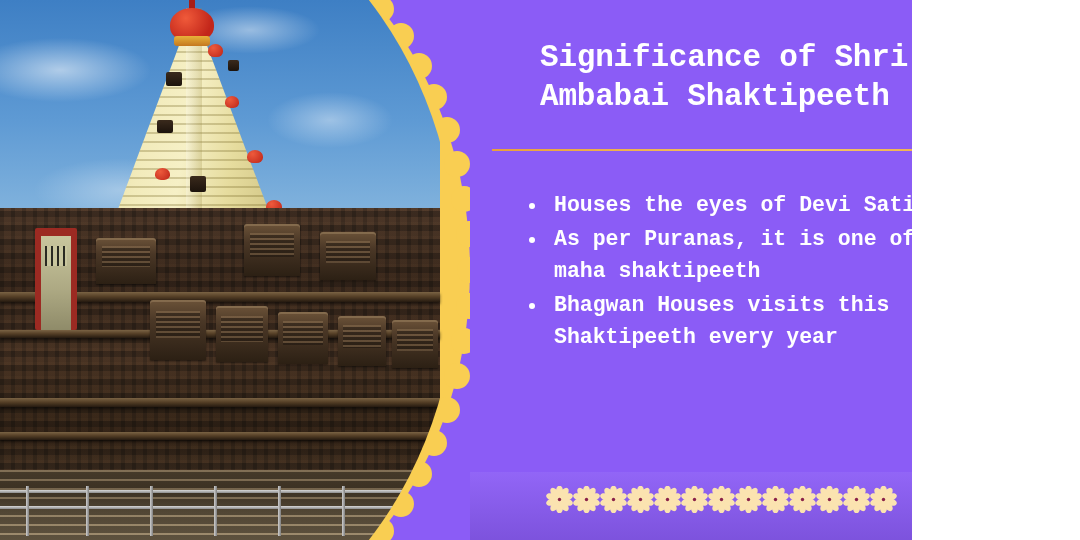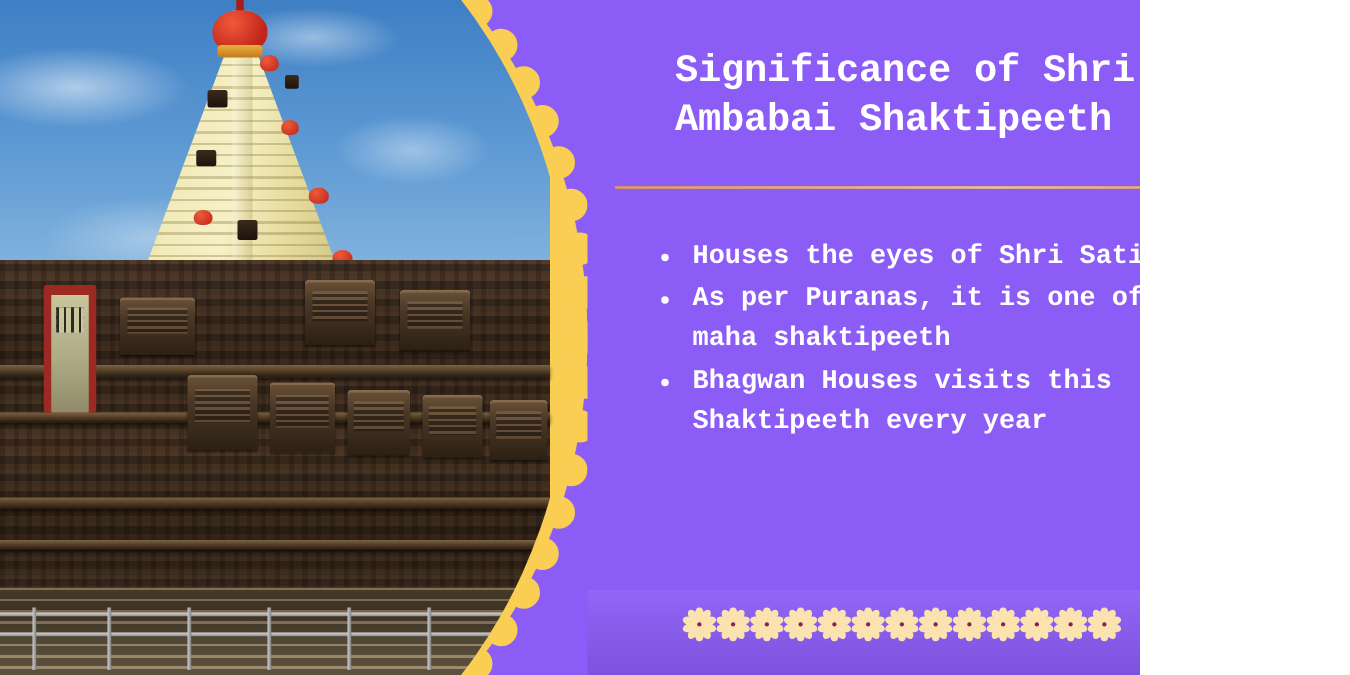--- a/index.html
+++ b/index.html
@@ -456,21 +456,21 @@
           </g>
           <g fill="none" stroke="#F2B43F" stroke-width="1">
             <path d="M33 12 L33 54 M15 22.5 L51 43.5 M15 43.5 L51 22.5"></path>
             <circle cx="33" cy="33" r="8"></circle>
           </g>
         </svg>
       </div>
     </div>
 
     <ul class="bullets">
-      <li>Houses the eyes of Shri Sati</li>
+      <li>Houses the eyes of Devi Sati</li>
       <li>As per Puranas, it is one of the 20 maha shaktipeeth</li>
       <li>Bhagwan Houses visits this Shaktipeeth every year</li>
     </ul>
 
     <div class="bottom-bar">
       <div class="bottom-bar-shade"></div>
       <div class="flower-row" id="flower-row">
           <div class="flower">
             <svg viewBox="0 0 27 27" width="27" height="27">
          <g fill="#FBE3B0">

